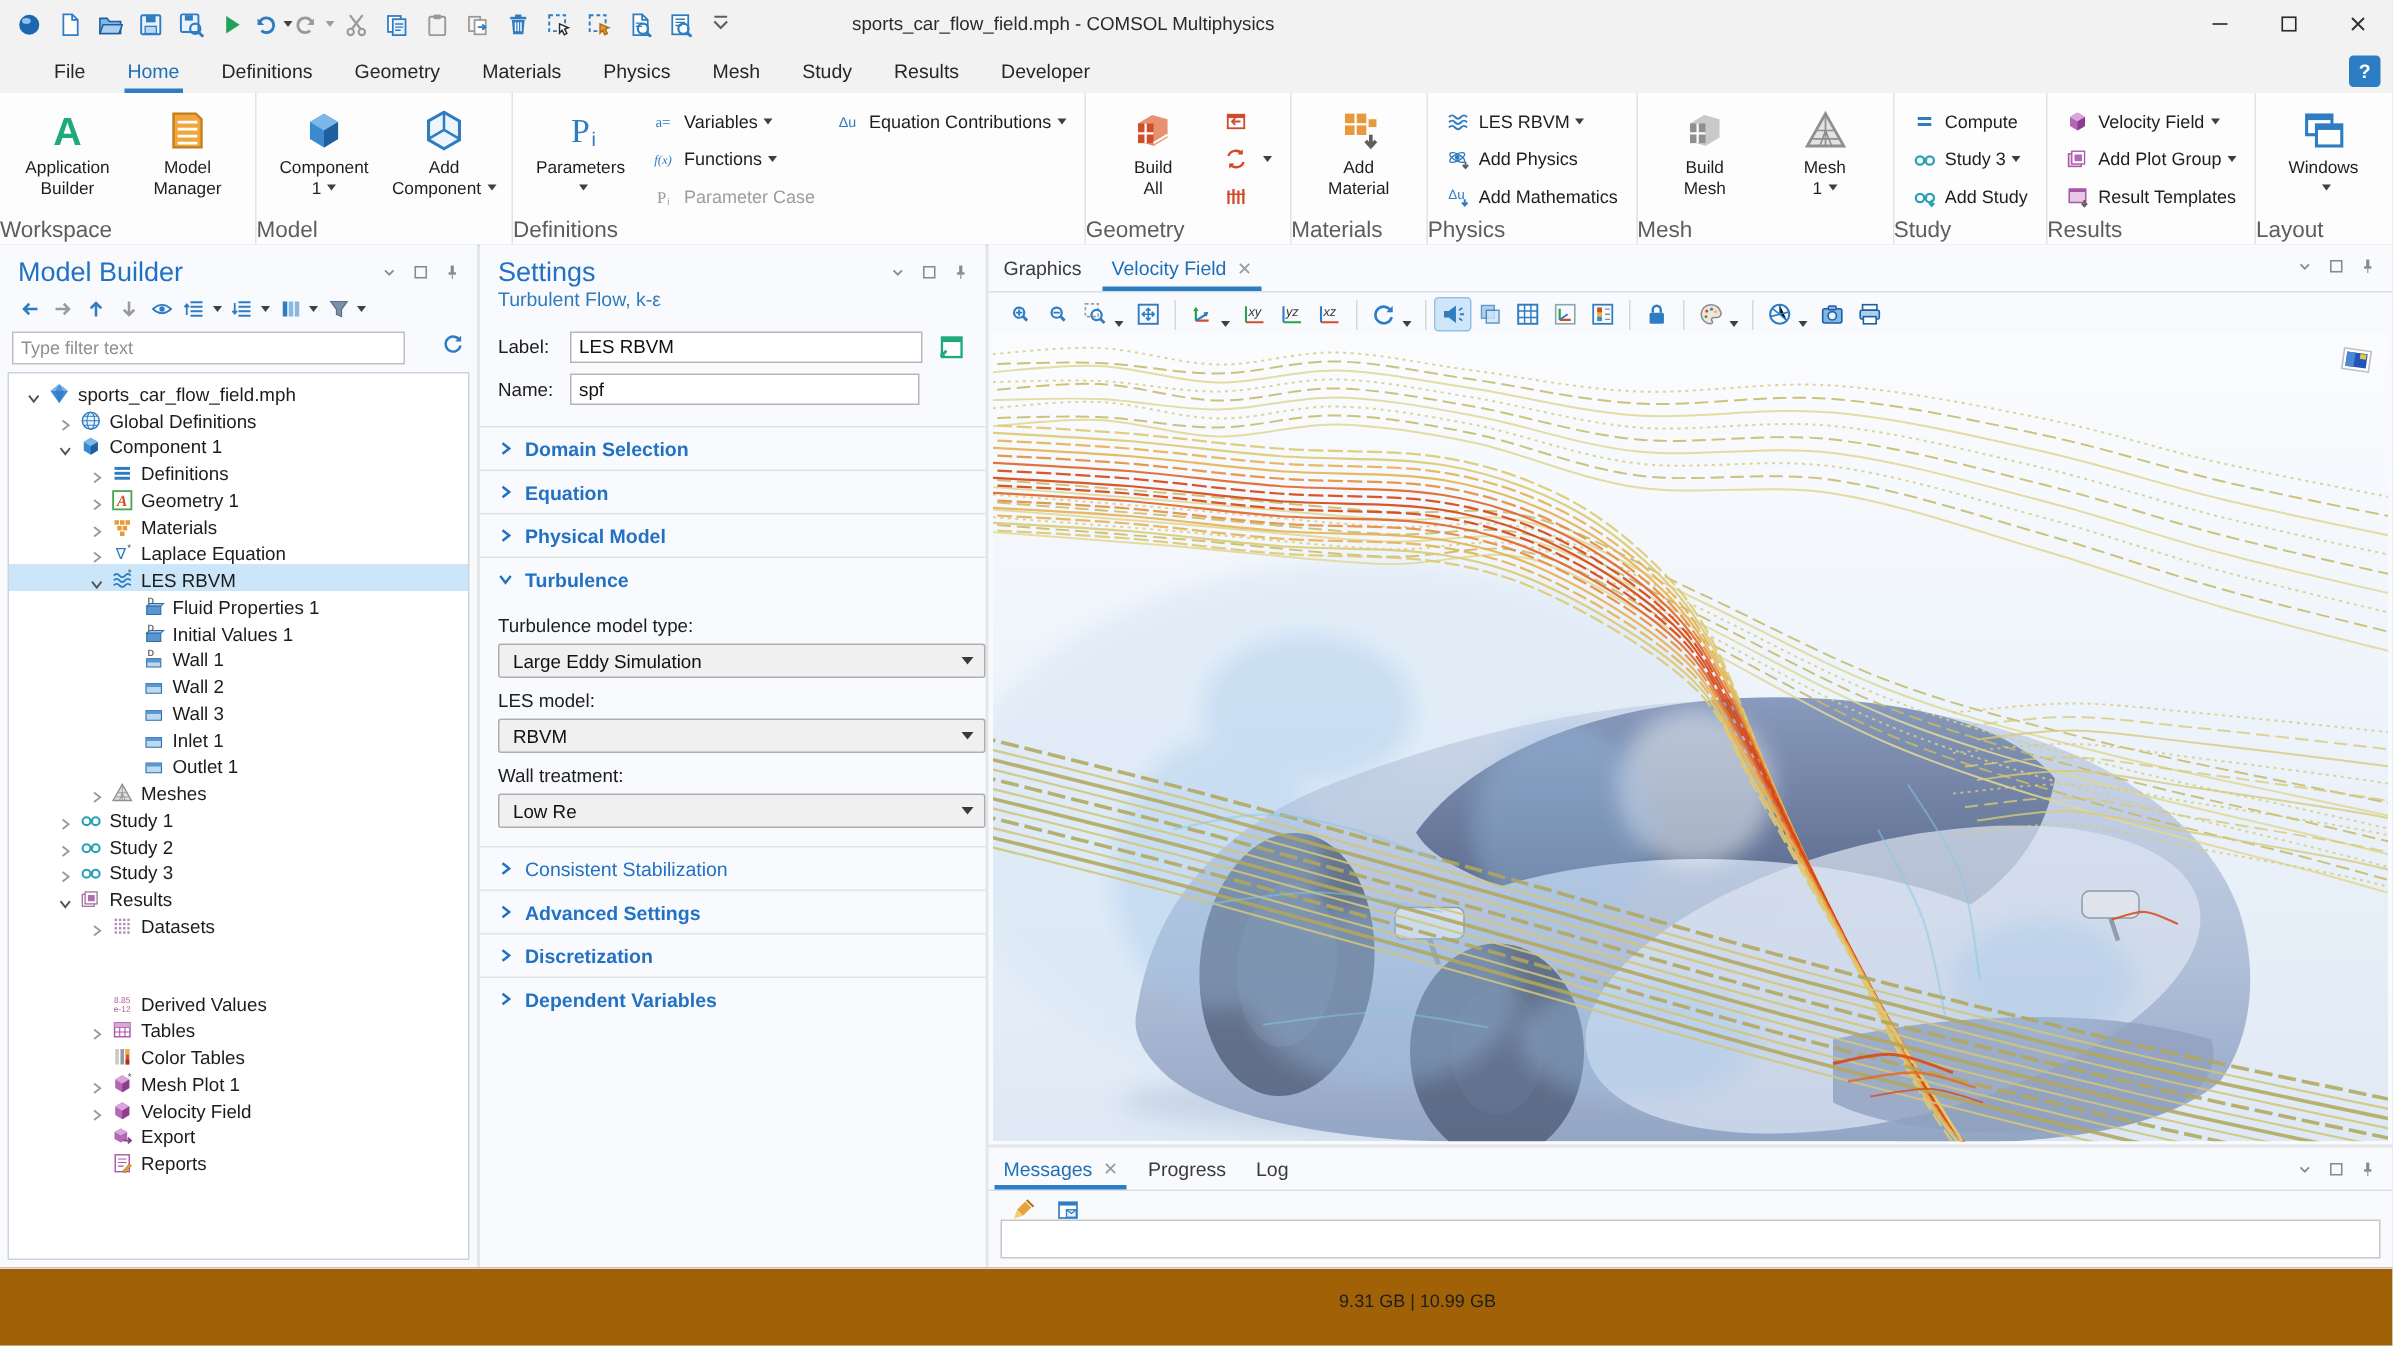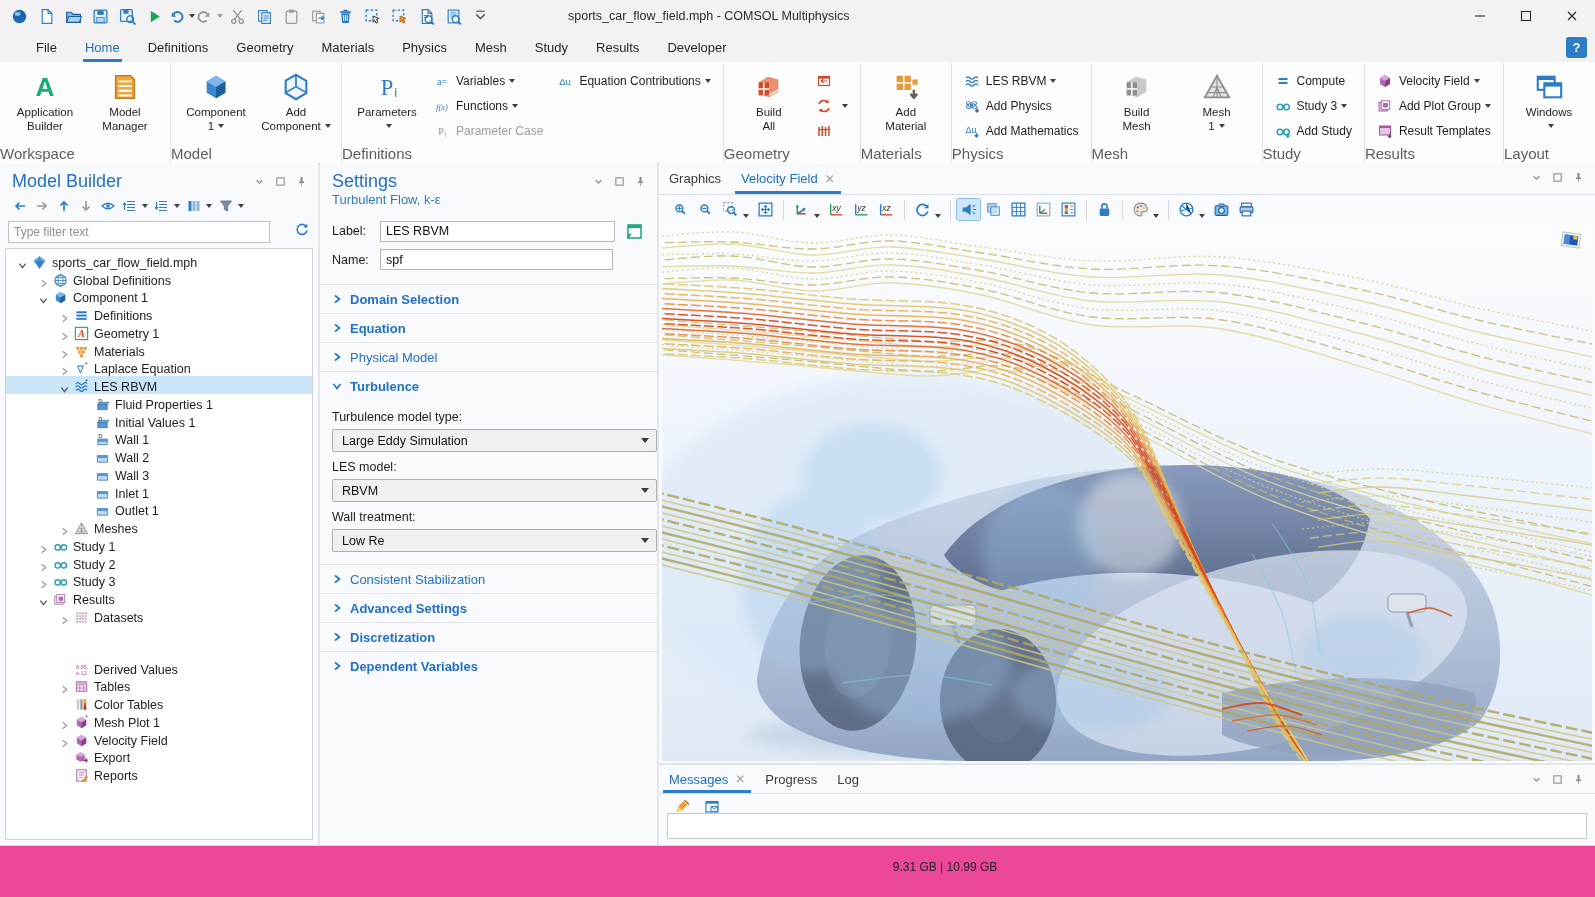--- a/index.html
+++ b/index.html
@@ -79,21 +79,21 @@
   .tclose{color:#9b9b9b;font-size:12px}
   .gfx-toolbar{display:flex;align-items:center;height:29px;padding-left:10px;gap:2px}
   .gbtn2{display:flex;align-items:flex-end;padding:2px 3px;border-radius:2px}
   .gbtn2.active{background:#cfe6f8;outline:1px solid #8ebfe4}
   .vsep{width:1px;height:20px;background:#d8d8d8;margin:0 4px}
   .canvas{position:absolute;left:3px;right:3px;top:60px;bottom:2px;background:#fff;overflow:hidden}
   .overlay-thumb{position:absolute;right:10px;top:6px}
   .msg-toolbar{display:flex;align-items:center;height:26px;padding-left:12px;gap:8px}
   .msgbox{position:absolute;left:8px;right:8px;bottom:6px;height:24px;background:#fff;border:1px solid #c6c6c6}
   
-  .statusbar{position:absolute;left:0;right:0;top:845px;height:52px;background:#ec4899;border-top:1px solid #dcdcdc}
+  .statusbar{position:absolute;left:0;right:0;top:845px;height:52px;background:#a16207;border-top:1px solid #dcdcdc}
   .mem{position:absolute;left:945px;top:14px;transform:translateX(-50%);font-size:12px;color:#1e1e1e;white-space:nowrap}
 </style>
 </head>
 <body>
 
 <div class="titlebar">
   <div class="qat" id="qat">
       <div class="qbtn">
         <svg width="17" height="17" viewBox="0 0 16 16">
           <circle cx="8" cy="8" r="6.3" fill="#1d66b0"></circle>
@@ -1093,21 +1093,21 @@
               <path d="M3 1.5L7.5 5 3 8.5" fill="none" stroke="#2271c3" stroke-width="1.6"></path>
             </svg></span>
           <span style="font-weight:bold">Equation</span>
         </div>
       </div>
       <div class="sec">
         <div class="sec-h">
           <span><svg width="10" height="10" viewBox="0 0 10 10">
               <path d="M3 1.5L7.5 5 3 8.5" fill="none" stroke="#2271c3" stroke-width="1.6"></path>
             </svg></span>
-          <span style="font-weight:normal">Physical Model</span>
+          <span style="font-weight:bold">Physical Model</span>
         </div>
       </div>
       <div class="sec">
         <div class="sec-h">
           <span><svg width="10" height="10" viewBox="0 0 10 10">
               <path d="M1.5 3L5 7.5 8.5 3" fill="none" stroke="#2271c3" stroke-width="1.6"></path>
             </svg></span>
           <span style="font-weight:bold">Turbulence</span>
         </div>
         <div class="sec-body">

